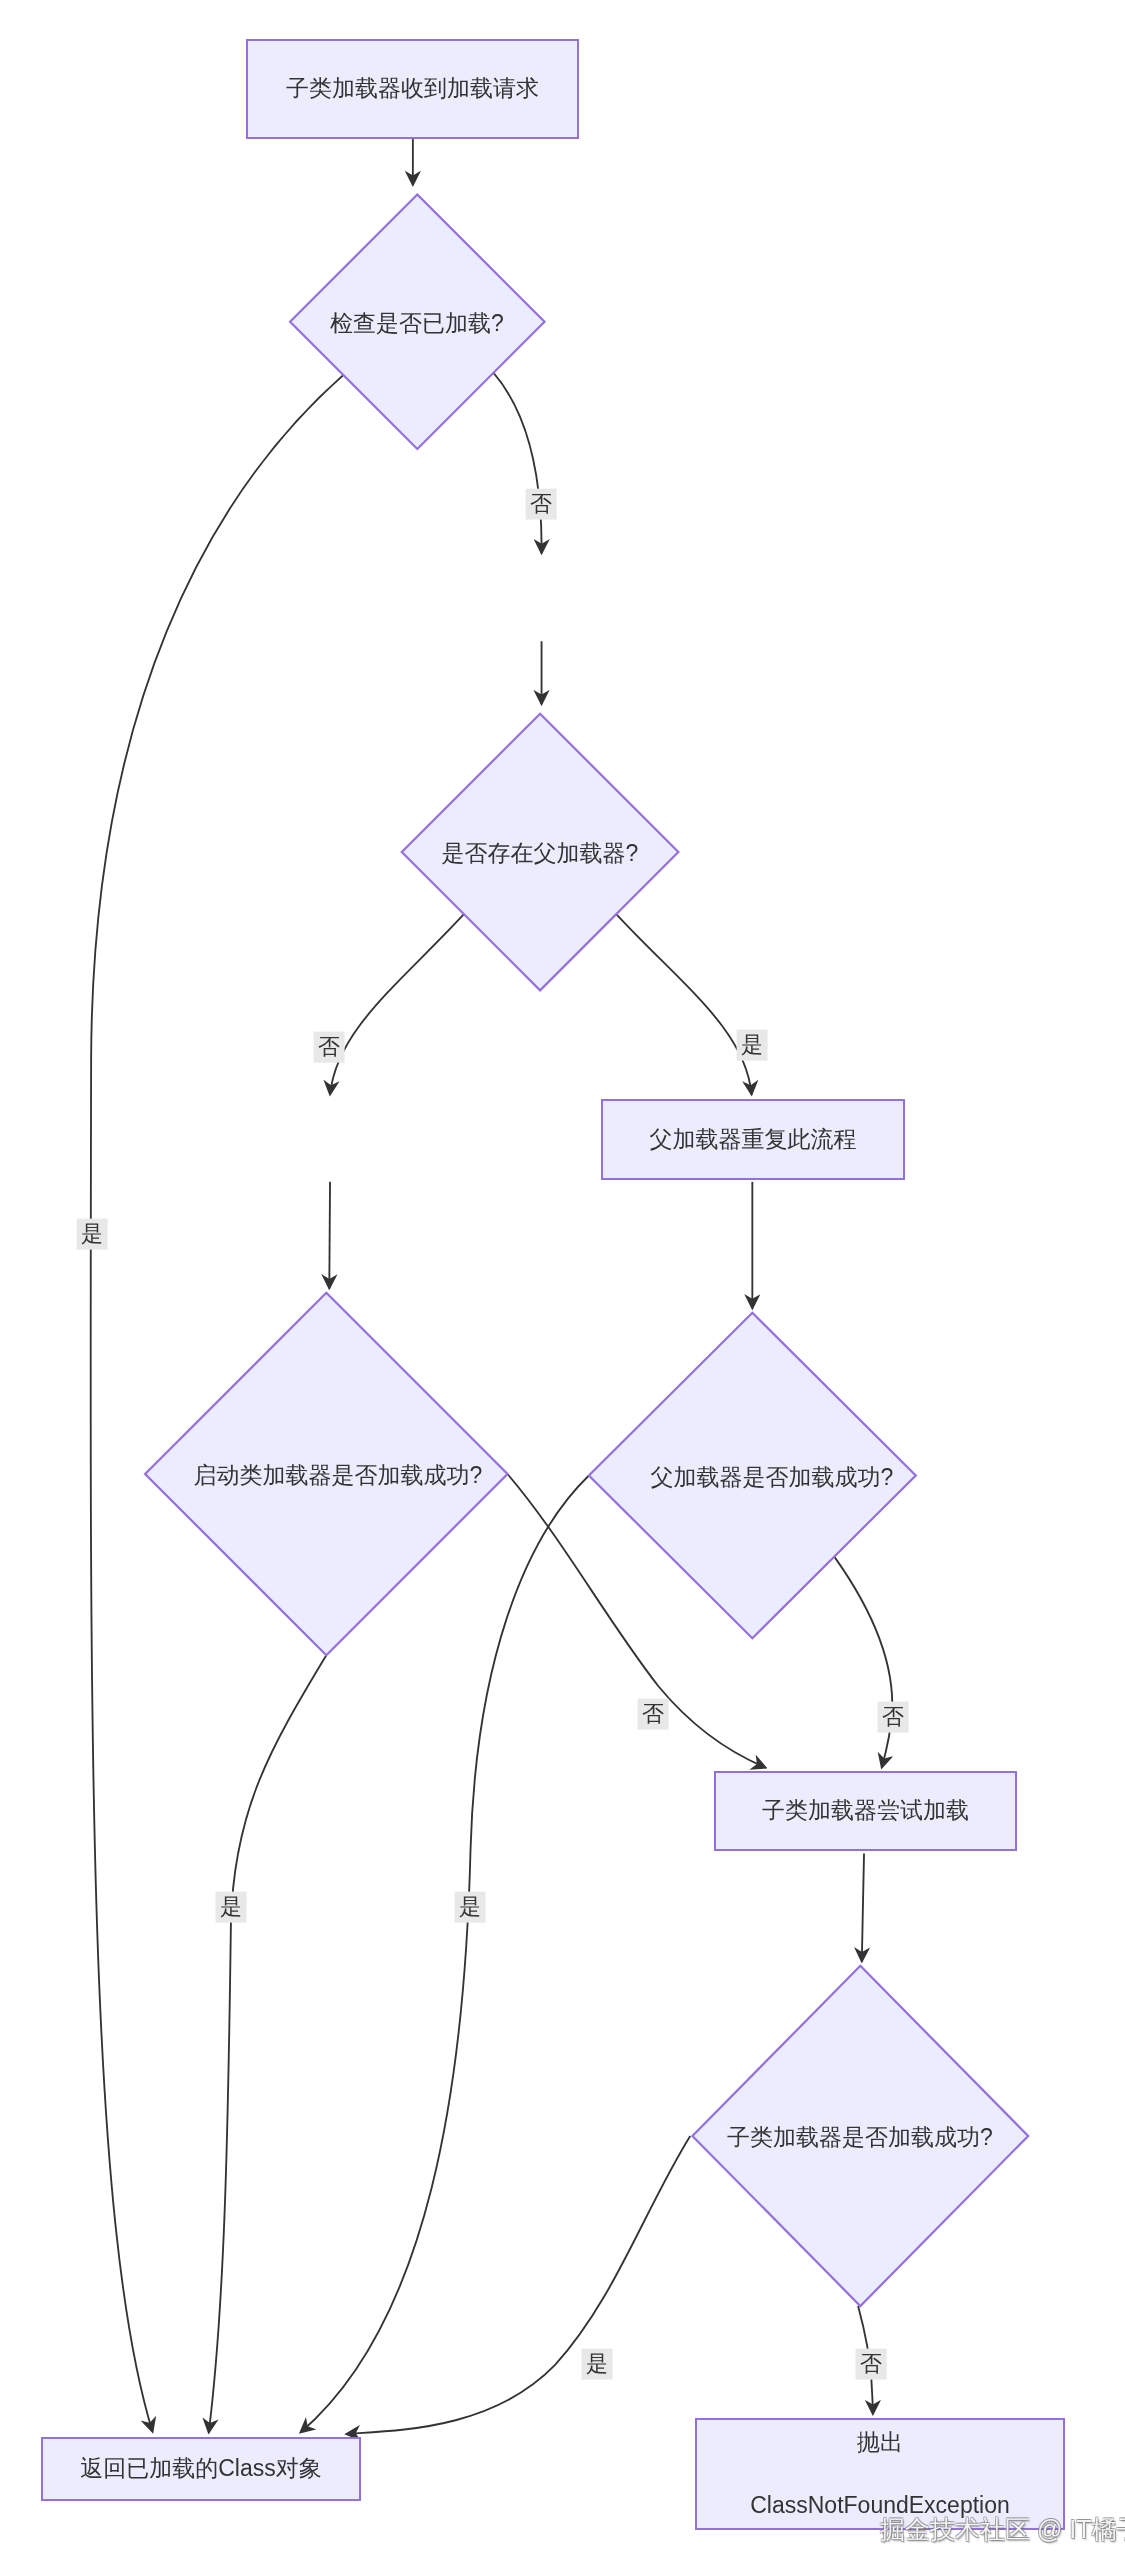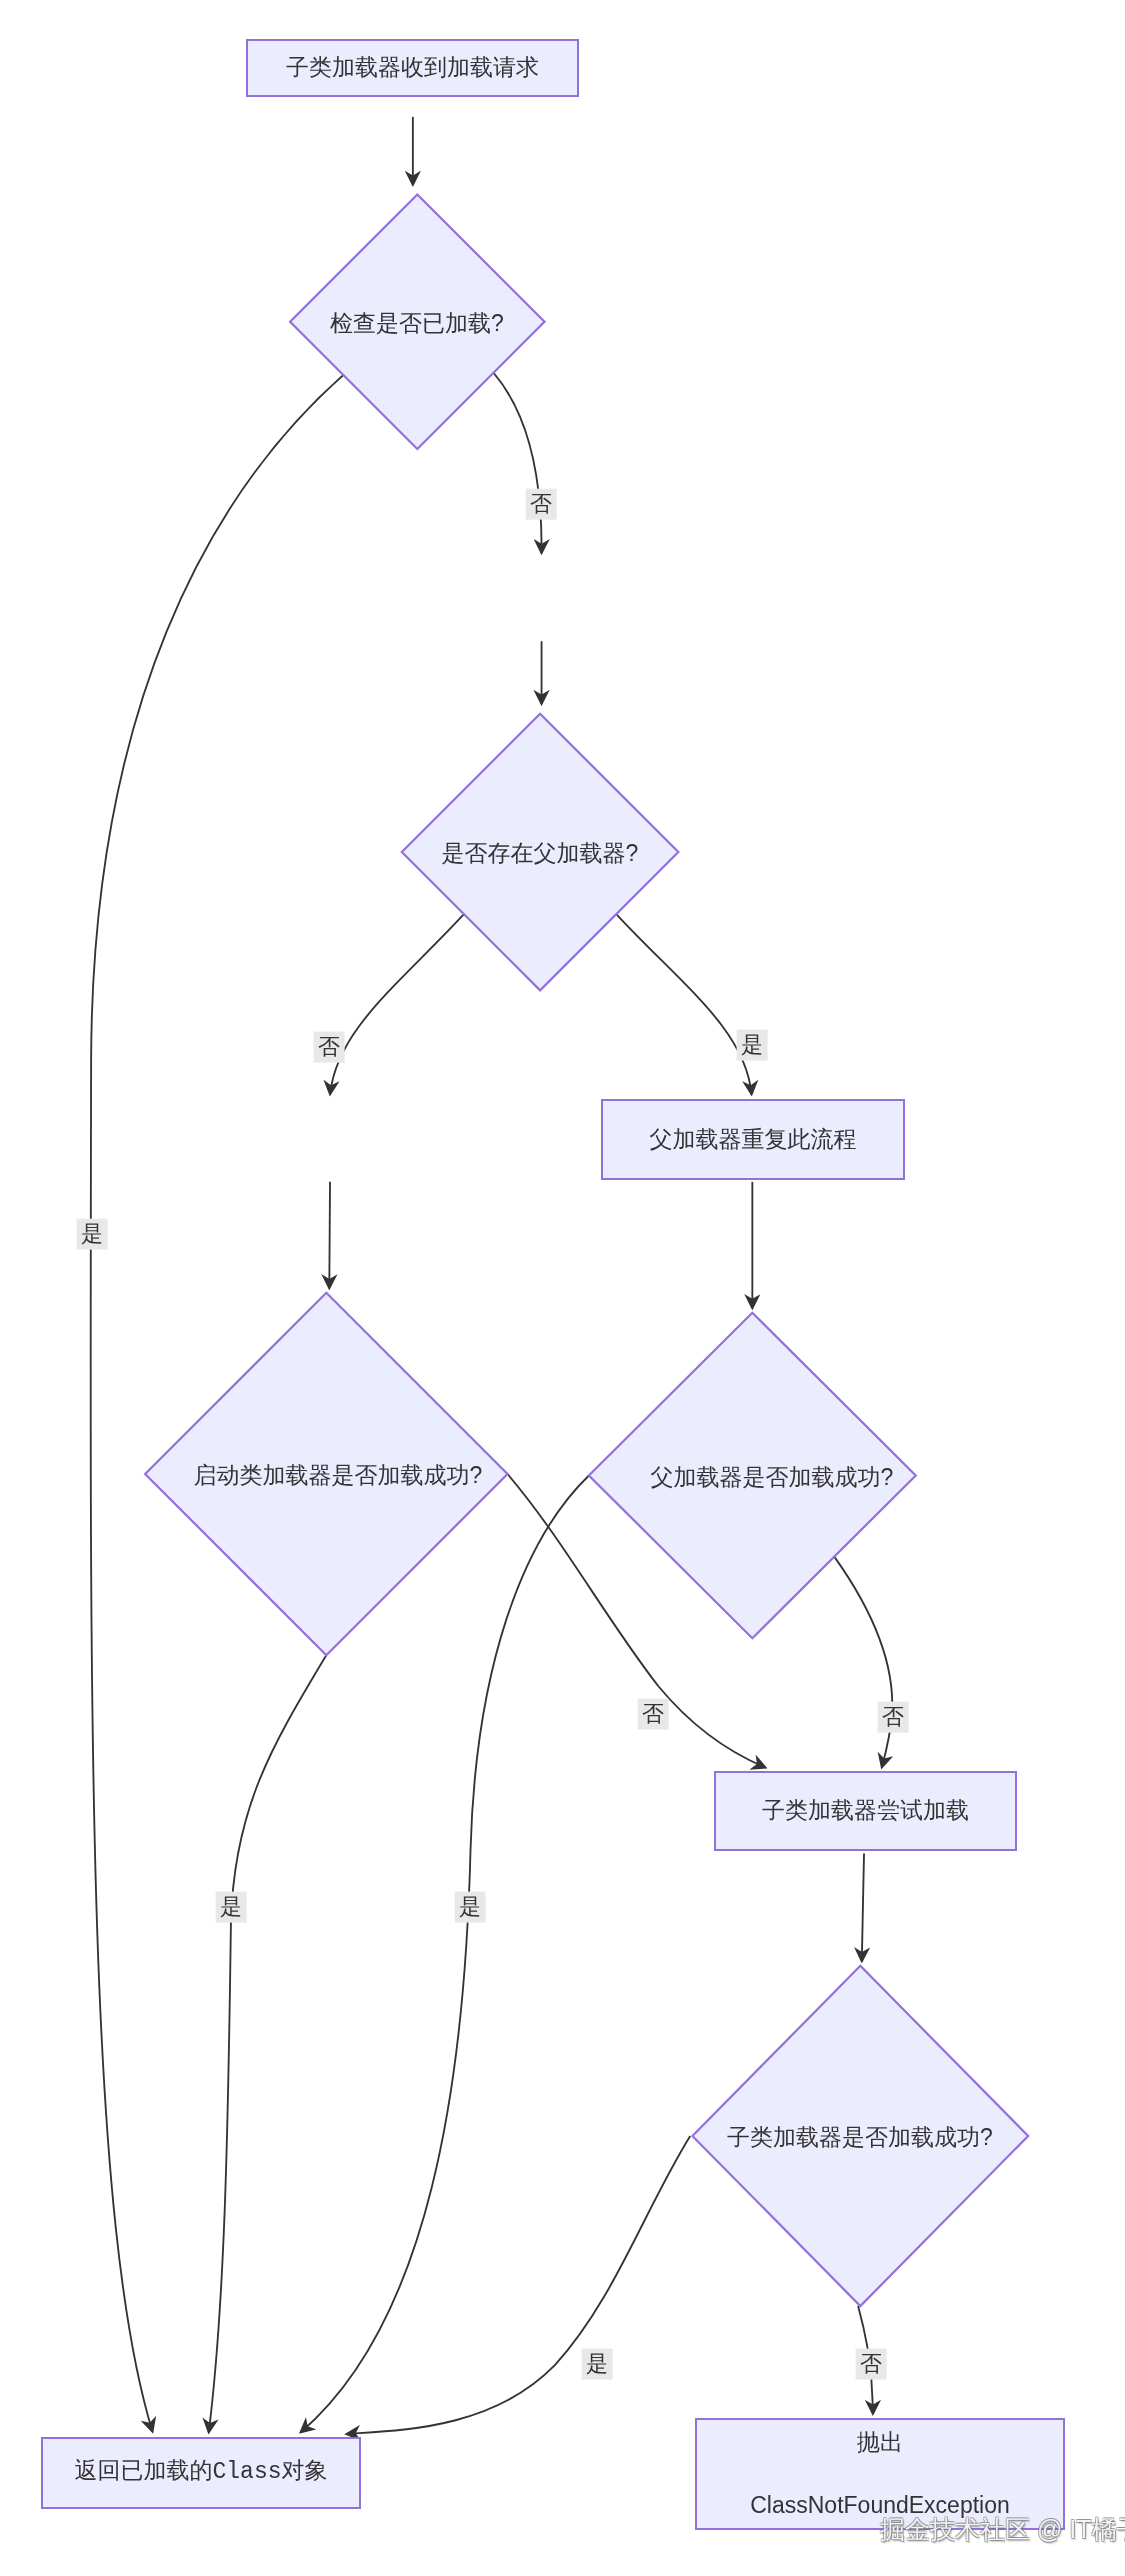--- a/index.html
+++ b/index.html
@@ -75,35 +75,35 @@
     <path class="edge" d="M 933 2888 C 870 2990, 830 3110, 750 3198 C 665 3285, 540 3286, 468 3291" marker-end="url(#arrowhead)"></path>
     <path class="edge" d="M 1160 3118 C 1170 3155, 1176 3185, 1178 3218 C 1179 3238, 1180 3250, 1180 3264" marker-end="url(#arrowhead)"></path>
 
     <polygon class="diamond" points="564,263 736,435 564,607 392,435"></polygon>
     <polygon class="diamond" points="730,965 917,1152 730,1339 543,1152"></polygon>
     <polygon class="diamond" points="441,1748 686,1993 441,2238 196,1993"></polygon>
     <polygon class="diamond" points="1017,1775 1238,1995 1017,2215 796,1995"></polygon>
     <polygon class="diamond" points="1163,2658 1390,2888 1163,3118 936,2888"></polygon>
   </svg>
 
-  <div class="rect-node" style="left:246px;top:39px;width:333px;height:58px;">
+  <div class="rect-node" style="left:246px;top:39px;width:333px;height:100px;">
     <span>子类加载器收到加载请求</span>
   </div>
 
 
 
   <div class="rect-node" style="left:601px;top:1099px;width:304px;height:81px;">
     <span>父加载器重复此流程</span>
   </div>
 
   <div class="rect-node" style="left:714px;top:1771px;width:303px;height:80px;">
     <span>子类加载器尝试加载</span>
   </div>
 
-  <div class="rect-node" style="left:41px;top:2437px;width:320px;height:72px;font-family:Liberation Mono, monospace;">
+  <div class="rect-node" style="left:41px;top:2437px;width:320px;height:64px;">
     <span>返回已加载的Class对象</span>
   </div>
 
   <div class="rect-node" style="left:695px;top:2418px;width:370px;height:112px;gap:31px;">
     <span>抛出</span>
     <span>ClassNotFoundException</span>
   </div>
 
   <div class="diamond-label" style="left:417px;top:323px;">检查是否已加载?</div>
   <div class="diamond-label" style="left:540px;top:853px;">是否存在父加载器?</div>

